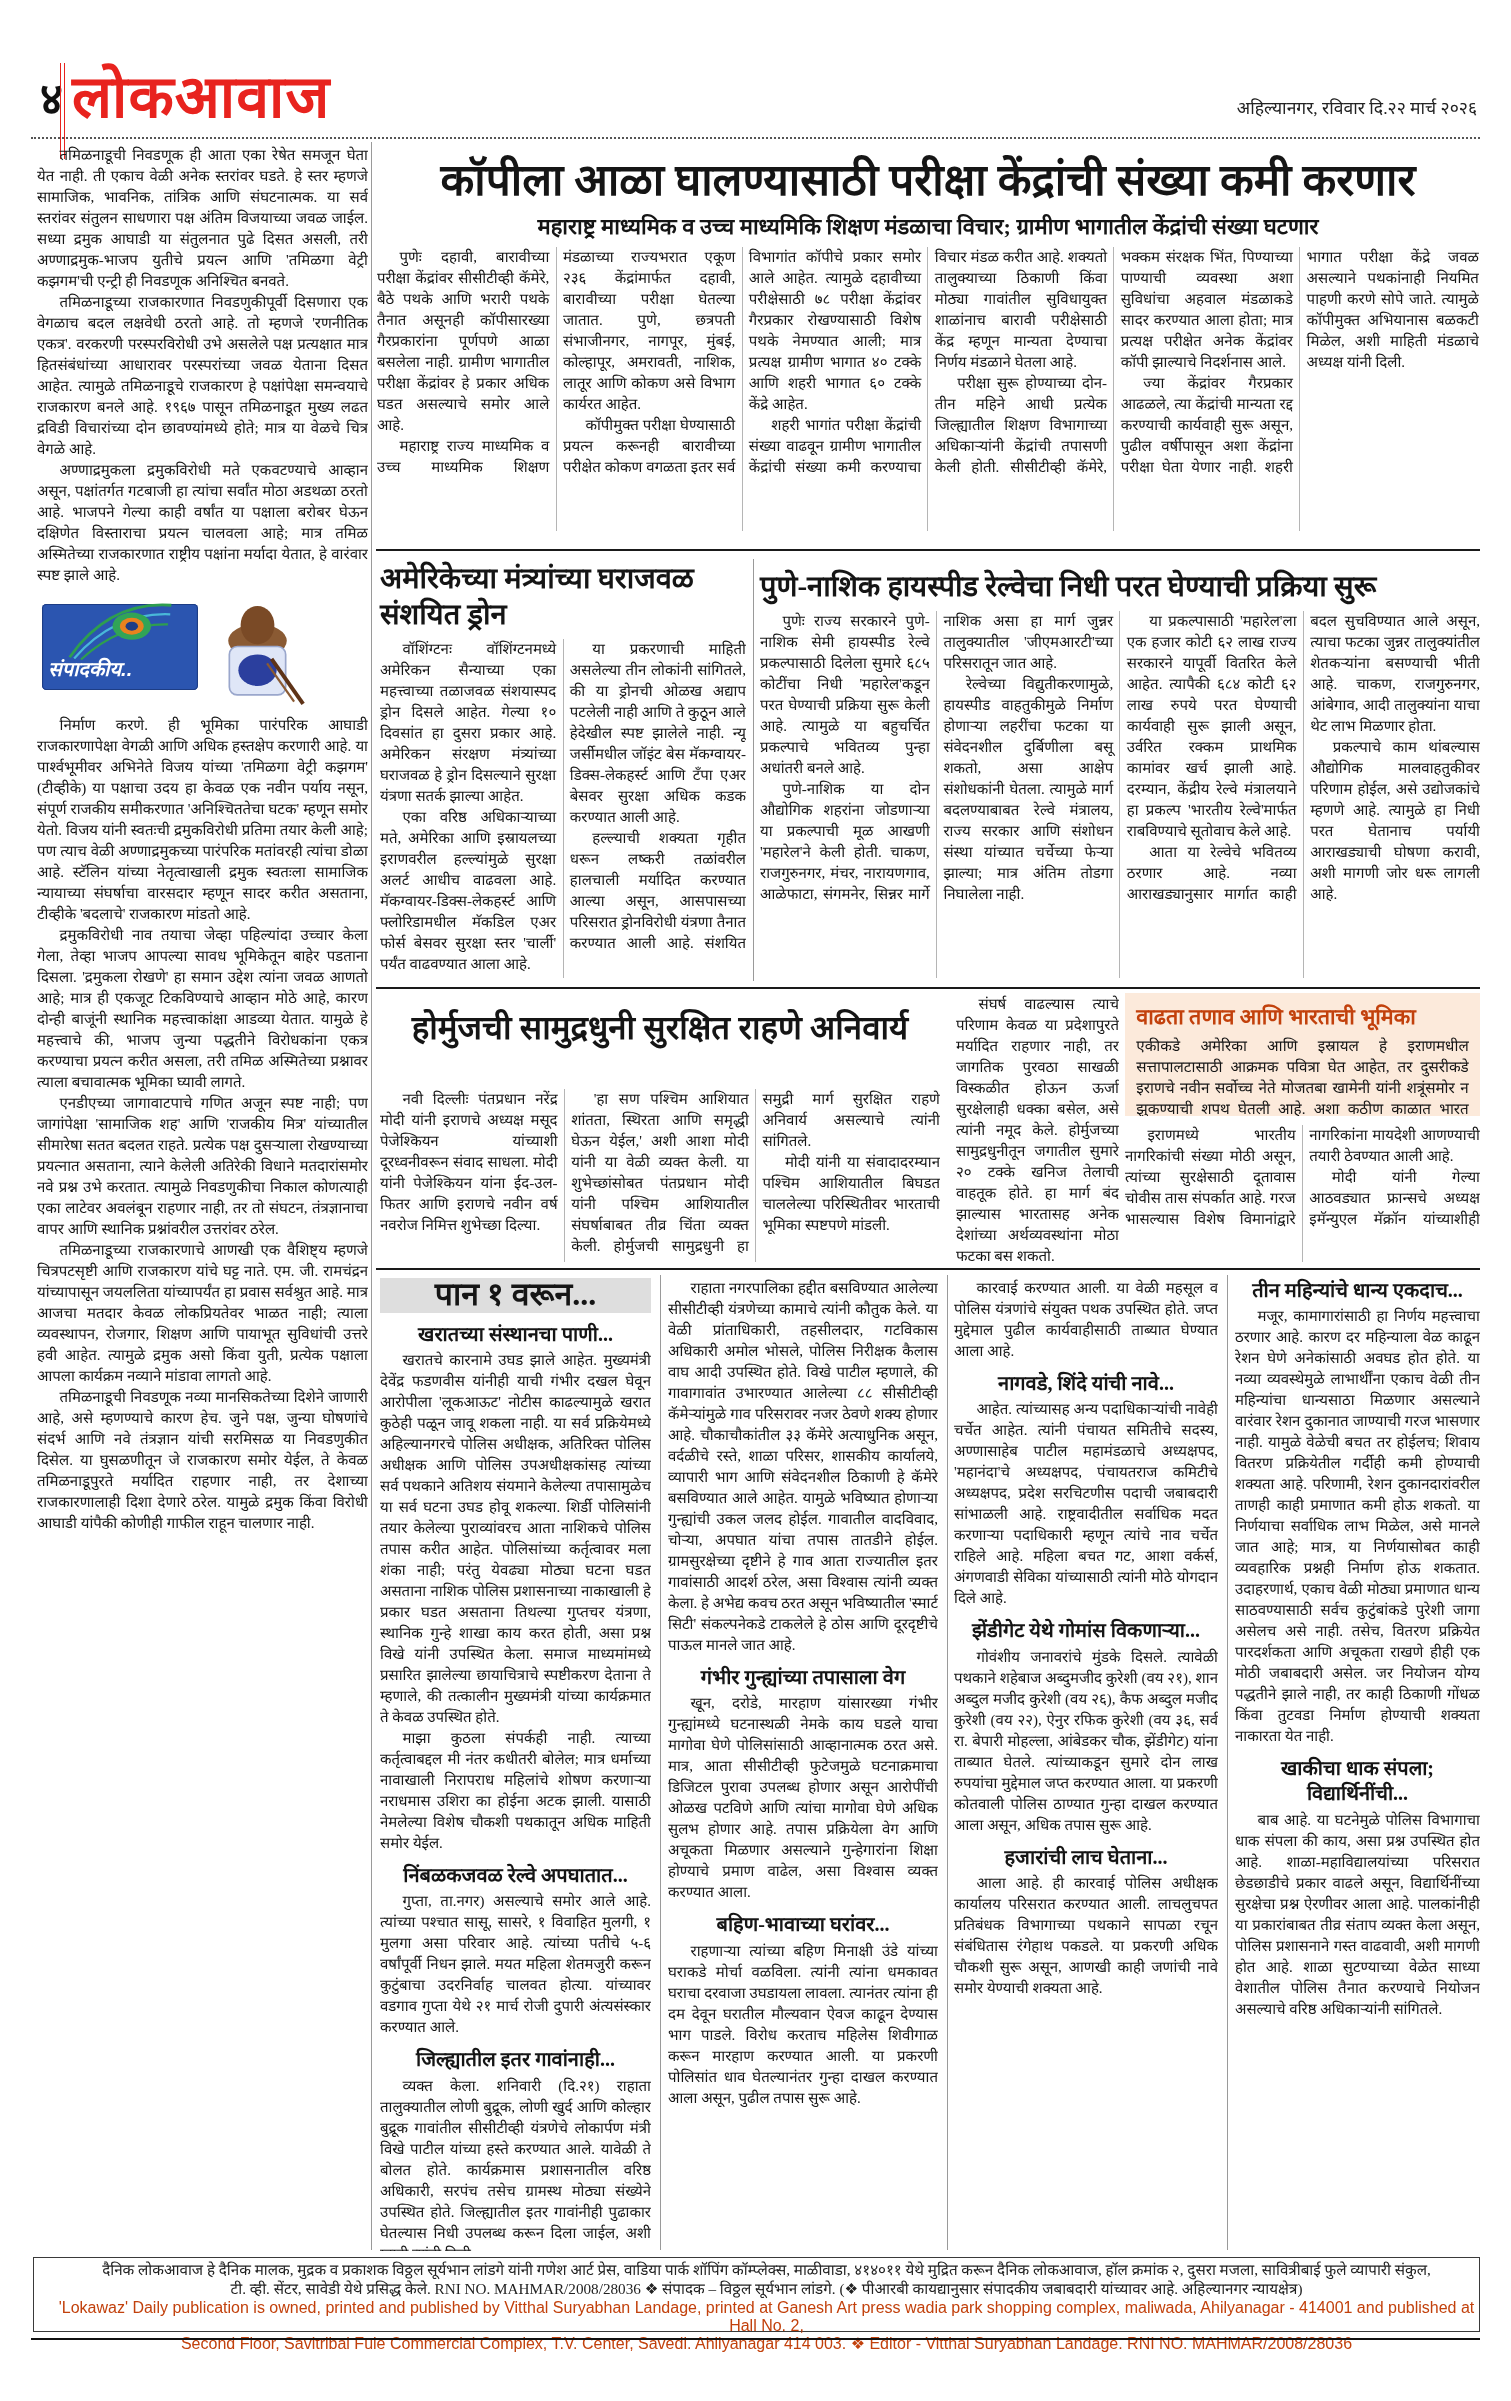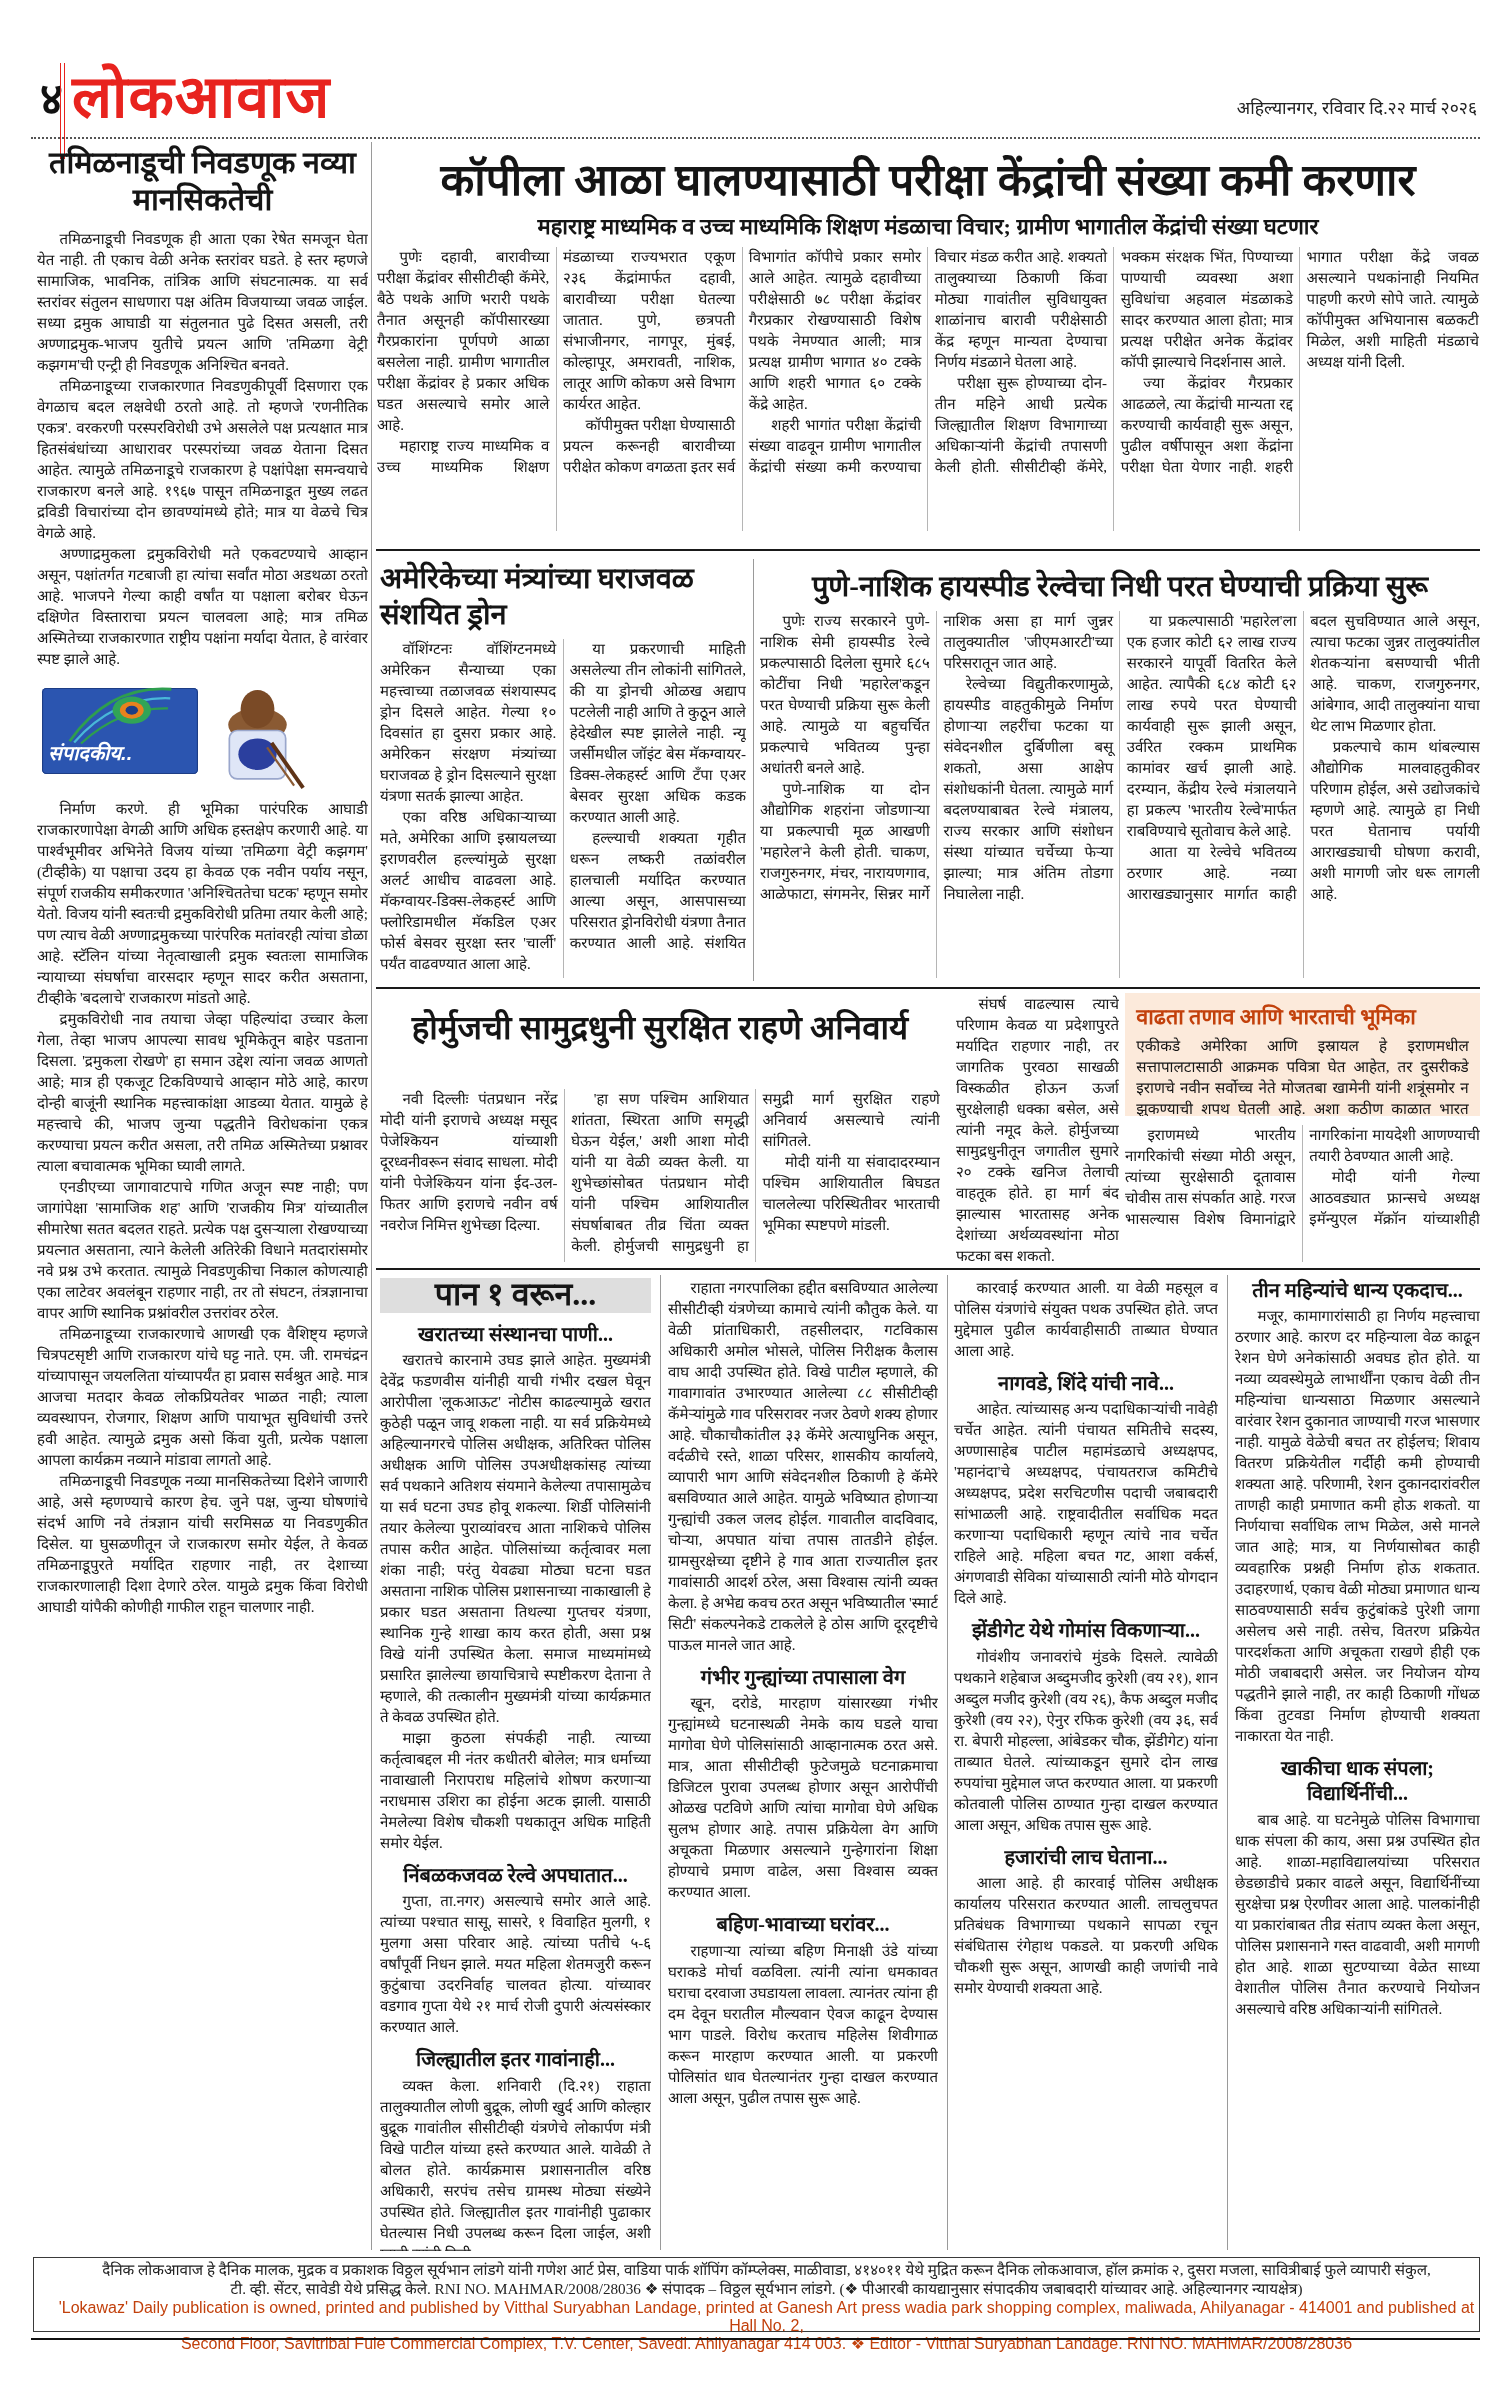--- a/index.html
+++ b/index.html
@@ -33,21 +33,21 @@
   .edit-img svg{position:absolute;}
   
   .main-head{position:absolute;left:376px;top:148px;width:1104px;text-align:center;
              font-size:44px;font-weight:bold;white-space:nowrap;}
   .main-sub{position:absolute;left:376px;top:210px;width:1104px;text-align:center;
             font-size:22px;font-weight:bold;}
   .storyA-body{position:absolute;left:377px;top:247px;width:1102px;height:284px;column-count:6;}
   .storyB-head{position:absolute;left:380px;top:560px;width:366px;text-align:left;
                font-size:29px;font-weight:bold;line-height:36px;}
   .storyB-body{position:absolute;left:380px;top:639px;width:366px;height:339px;column-count:2;}
-  .storyC-head{position:absolute;left:760px;top:565px;width:720px;text-align:center;
+  .storyC-head{position:absolute;left:760px;top:565px;width:720px;text-align:left;
                font-size:29px;font-weight:bold;white-space:nowrap;}
   .storyC-body{position:absolute;left:760px;top:611px;width:720px;height:367px;column-count:4;}
   .storyD-head{position:absolute;left:380px;top:1004px;width:560px;text-align:center;
                font-size:33px;font-weight:bold;white-space:nowrap;}
   .storyD-narrow{position:absolute;left:956px;top:994px;width:163px;height:267px;}
   .infobox{position:absolute;left:1125px;top:993px;width:355px;height:123px;background:#fceadb;
            padding:8px 11.3px;box-sizing:border-box;overflow:hidden;}
   .infobox h3{margin:0 0 4.5px 0;color:#c2410c;font-size:21.5px;font-weight:bold;text-indent:0;}
   .infobox .body-text{font-size:15.2px;line-height:21px;}
   .storyD-under{position:absolute;left:380px;top:1089px;width:560px;height:173px;column-count:3;}
@@ -68,21 +68,20 @@
 
 <div id="page">
 
   <div class="pageno">४</div>
   <div class="red-bars"></div>
   <div class="masthead">लोकआवाज</div>
   <div class="dateline">अहिल्यानगर, रविवार दि.२२ मार्च २०२६</div>
   <div class="dotted-rule"></div>
 
   <div class="edit-col">
-    <div class="edit-head">तमिळनाडूची निवडणूक नव्या मानसिकतेची</div>
     <div class="edit-body body-text">
       <p>तमिळनाडूची निवडणूक ही आता एका रेषेत समजून घेता येत नाही. ती एकाच वेळी अनेक स्तरांवर घडते. हे स्तर म्हणजे सामाजिक, भावनिक, तांत्रिक आणि संघटनात्मक. या सर्व स्तरांवर संतुलन साधणारा पक्ष अंतिम विजयाच्या जवळ जाईल. सध्या द्रमुक आघाडी या संतुलनात पुढे दिसत असली, तरी अण्णाद्रमुक-भाजप युतीचे प्रयत्न आणि 'तमिळगा वेट्री कझगम'ची एन्ट्री ही निवडणूक अनिश्चित बनवते.</p>
       <p>तमिळनाडूच्या राजकारणात निवडणुकीपूर्वी दिसणारा एक वेगळाच बदल लक्षवेधी ठरतो आहे. तो म्हणजे 'रणनीतिक एकत्र'. वरकरणी परस्परविरोधी उभे असलेले पक्ष प्रत्यक्षात मात्र हितसंबंधांच्या आधारावर परस्परांच्या जवळ येताना दिसत आहेत. त्यामुळे तमिळनाडूचे राजकारण हे पक्षांपेक्षा समन्वयाचे राजकारण बनले आहे. १९६७ पासून तमिळनाडूत मुख्य लढत द्रविडी विचारांच्या दोन छावण्यांमध्ये होते; मात्र या वेळचे चित्र वेगळे आहे.</p>
       <p>अण्णाद्रमुकला द्रमुकविरोधी मते एकवटण्याचे आव्हान असून, पक्षांतर्गत गटबाजी हा त्यांचा सर्वांत मोठा अडथळा ठरतो आहे. भाजपने गेल्या काही वर्षांत या पक्षाला बरोबर घेऊन दक्षिणेत विस्ताराचा प्रयत्न चालवला आहे; मात्र तमिळ अस्मितेच्या राजकारणात राष्ट्रीय पक्षांना मर्यादा येतात, हे वारंवार स्पष्ट झाले आहे.</p>
       <div class="edit-img">
         <div class="bluebox">
           <svg style="left:22.6px;top:-9px;" width="113" height="68" viewBox="0 0 200 120">
             <path d="M10 110 Q80 10 190 18" stroke="#2e9e4f" stroke-width="5" fill="none"></path>
             <path d="M18 112 Q90 30 188 34" stroke="#49b8d8" stroke-width="4" fill="none"></path>
             <path d="M30 114 Q100 50 184 52" stroke="#2e9e4f" stroke-width="4" fill="none"></path>

